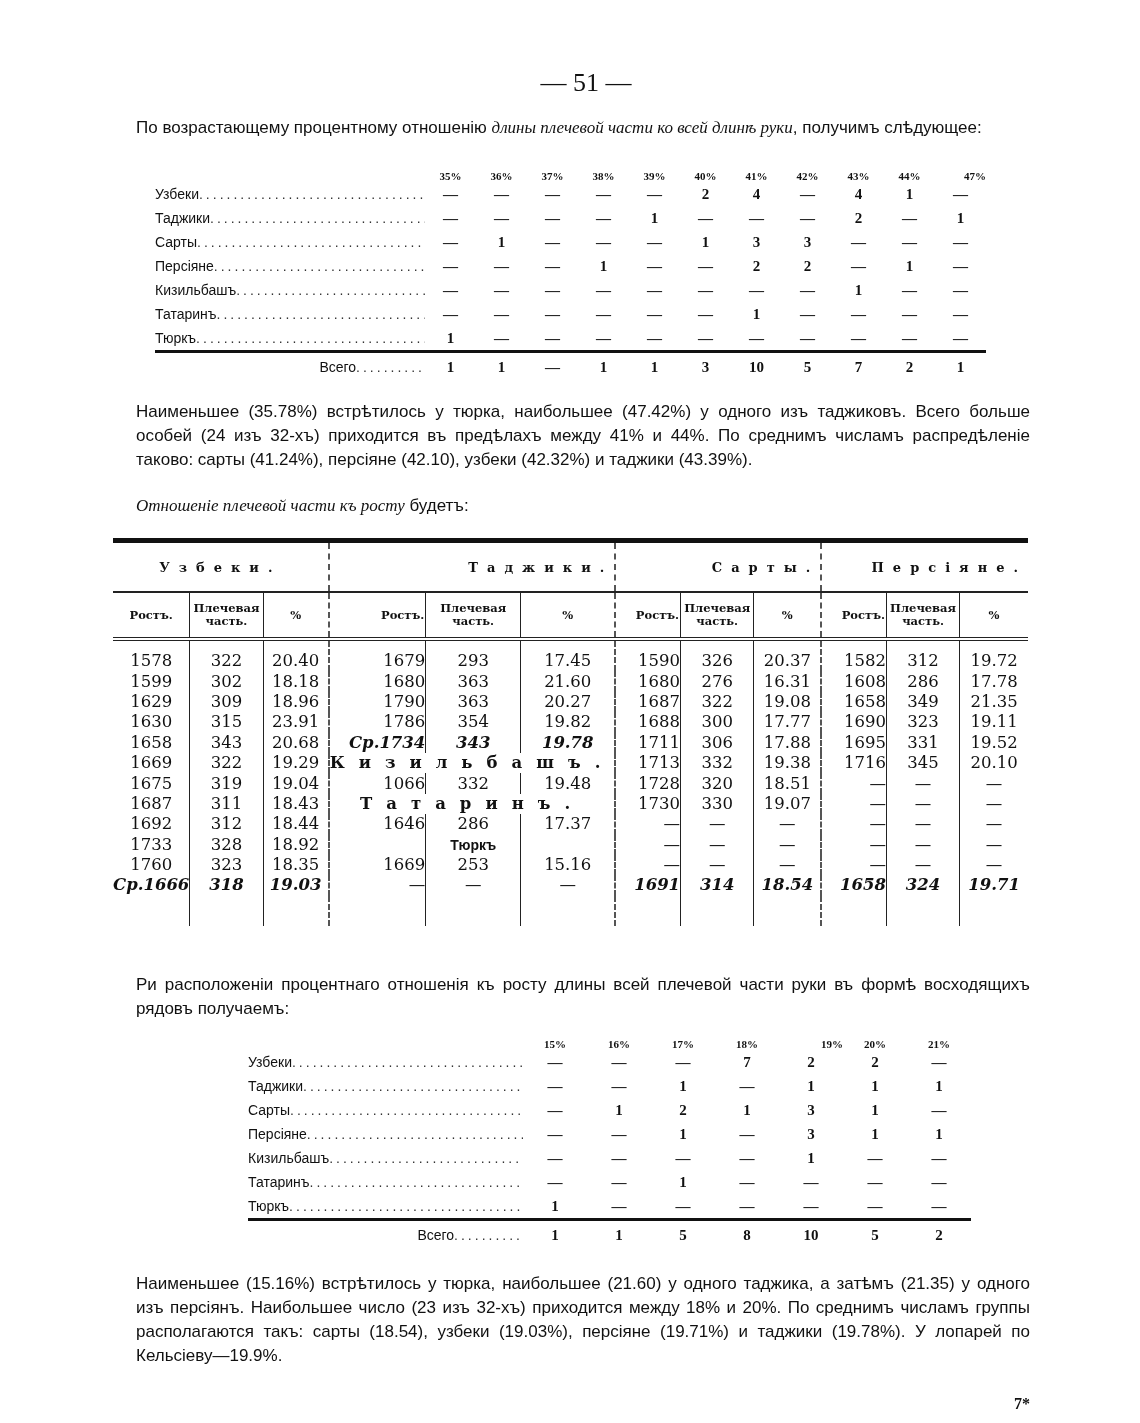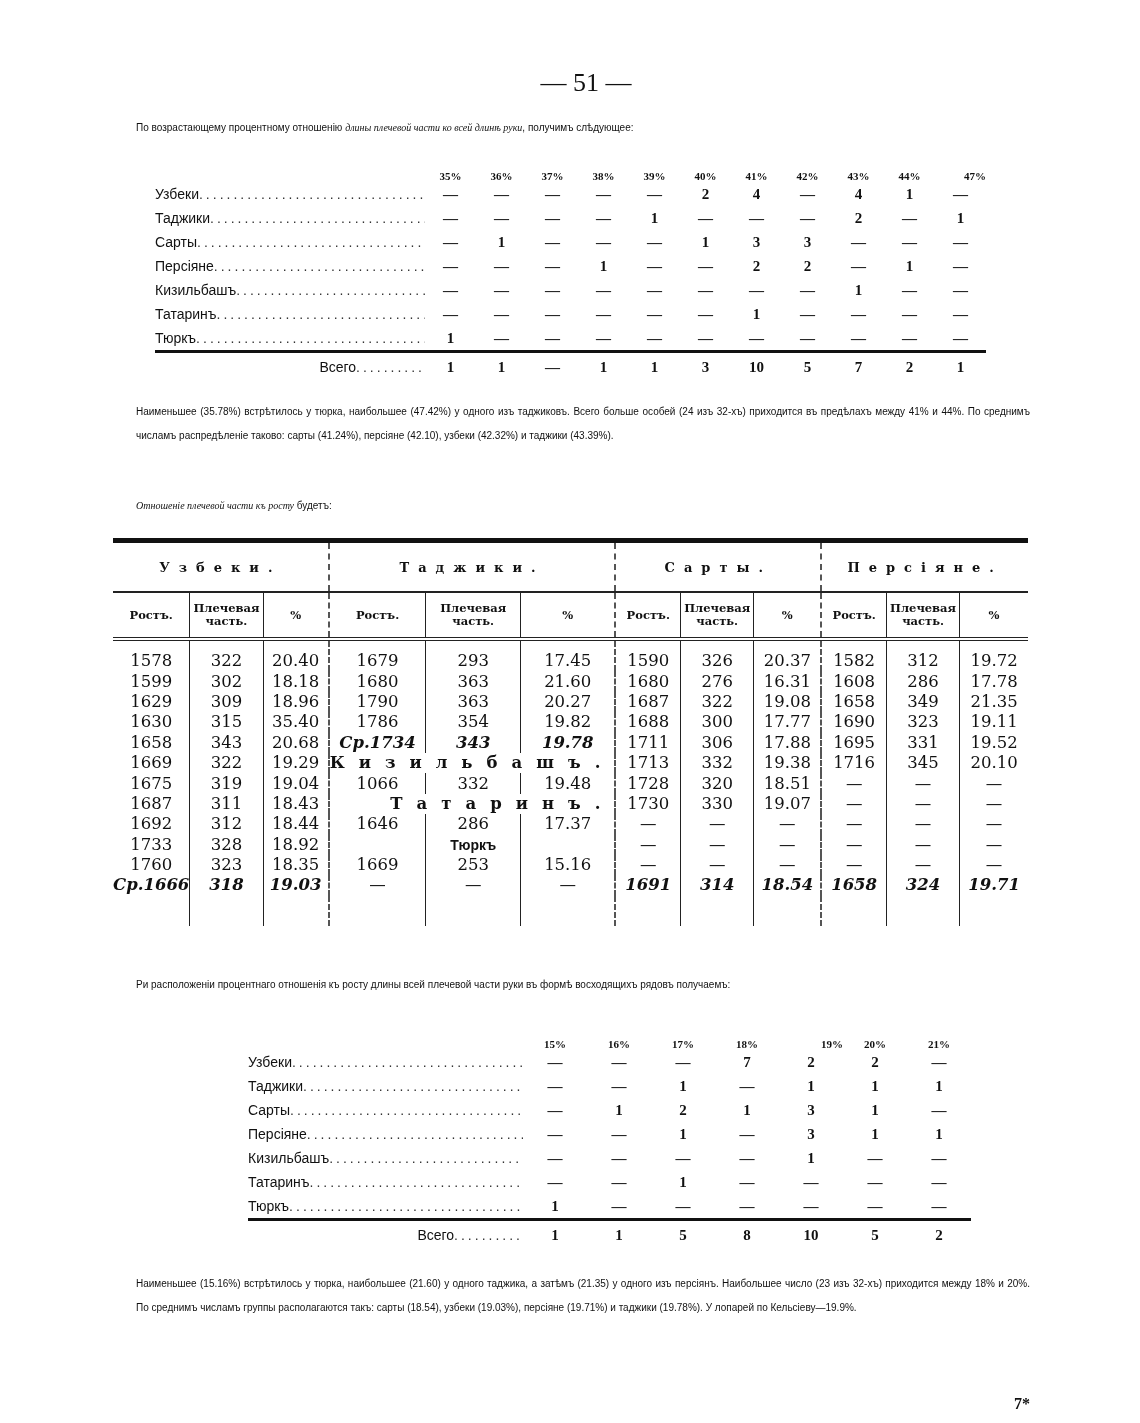--- a/index.html
+++ b/index.html
@@ -1,20 +1,20 @@
 <!DOCTYPE html>
 <html><head>
 <meta charset="utf-8">
 <style>
   html, body { margin:0; padding:0; background:#fff; }
   body { width:1140px; height:1423px; position:relative; color:#111;
          font-family:"Liberation Serif", "DejaVu Serif", serif; overflow:hidden; }
   .abs { position:absolute; }
   .page-num { left:16px; width:1140px; top:68px; text-align:center; font-size:26px; }
-  .para { left:136px; width:894px; font-size:10px; line-height:24px; text-align:justify;
+  .para { left:136px; width:894px; font-size:17px; line-height:24px; text-align:justify;
           font-family:"Liberation Sans Narrow","Liberation Sans",sans-serif; transform-origin:left top; }
   .para i { font-family:"Liberation Serif", serif; }
   .p1 { top:116px; }
   .p2 { top:400px; }
   .p3 { top:494px; }
   .p4 { top:973px; }
   .p5 { top:1272px; }
 
   
   table.dist { position:absolute; border-collapse:collapse; font-size:15px; }
@@ -30,21 +30,21 @@
 
   
   .bigwrap { position:absolute; left:113px; top:538px; width:915px; }
   .topline { height:5px; background:#111; }
   table.big { border-collapse:collapse; width:915px; font-family:"DejaVu Serif", serif; }
   table.big th.grp { height:46px; font-size:13px; font-weight:bold; letter-spacing:9px; border-bottom:2px solid #222; }
   table.big th.sub { height:42px; font-size:11.5px; font-weight:bold; line-height:13px; border-bottom:4px double #222; }
   table.big td { font-size:16.5px; text-align:center; height:20.4px; padding:0; line-height:20px; }
   table.big tr.first td { padding-top:10px; }
   table.big .vb { border-left:1.5px solid #222; }
-  table.big .vg { border-left:2px dashed #555; }
+  table.big .vg { border-left:2px dashed #555;text-align:right; }
   table.big td.it { font-style:italic; font-weight:bold; }
   table.big td.span { letter-spacing:14px; font-weight:bold; text-align:right; }
   table.big tr.tail td { height:30px; }
   .corner { right:110px; top:1395px; font-size:16px; font-weight:bold; }
 </style>
 </head>
 <body>
 
 <div class="abs page-num">— 51 —</div>
 
@@ -269,21 +269,21 @@
           <td class="vg">1687</td>
           <td class="vb">322</td>
           <td class="vb">19.08</td>
           <td class="vg">1658</td>
           <td class="vb">349</td>
           <td class="vb">21.35</td>
         </tr>
         <tr>
           <td>1630</td>
           <td class="vb">315</td>
-          <td class="vb">35.40</td>
+          <td class="vb">23.91</td>
           <td class="vg">1786</td>
           <td class="vb">354</td>
           <td class="vb">19.82</td>
           <td class="vg">1688</td>
           <td class="vb">300</td>
           <td class="vb">17.77</td>
           <td class="vg">1690</td>
           <td class="vb">323</td>
           <td class="vb">19.11</td>
         </tr>
@@ -324,21 +324,21 @@
           <td class="vb">320</td>
           <td class="vb">18.51</td>
           <td class="vg">—</td>
           <td class="vb">—</td>
           <td class="vb">—</td>
         </tr>
         <tr>
           <td>1687</td>
           <td class="vb">311</td>
           <td class="vb">18.43</td>
-          <td colspan="3" class="vg span" style=" margin-left: 15px;">Татаринъ.</td>
+          <td colspan="3" class="vg span" style="text-align: center; margin-left: 15px;">Татаринъ.</td>
           <td class="vg">1730</td>
           <td class="vb">330</td>
           <td class="vb">19.07</td>
           <td class="vg">—</td>
           <td class="vb">—</td>
           <td class="vb">—</td>
         </tr>
         <tr>
           <td>1692</td>
           <td class="vb">312</td>

